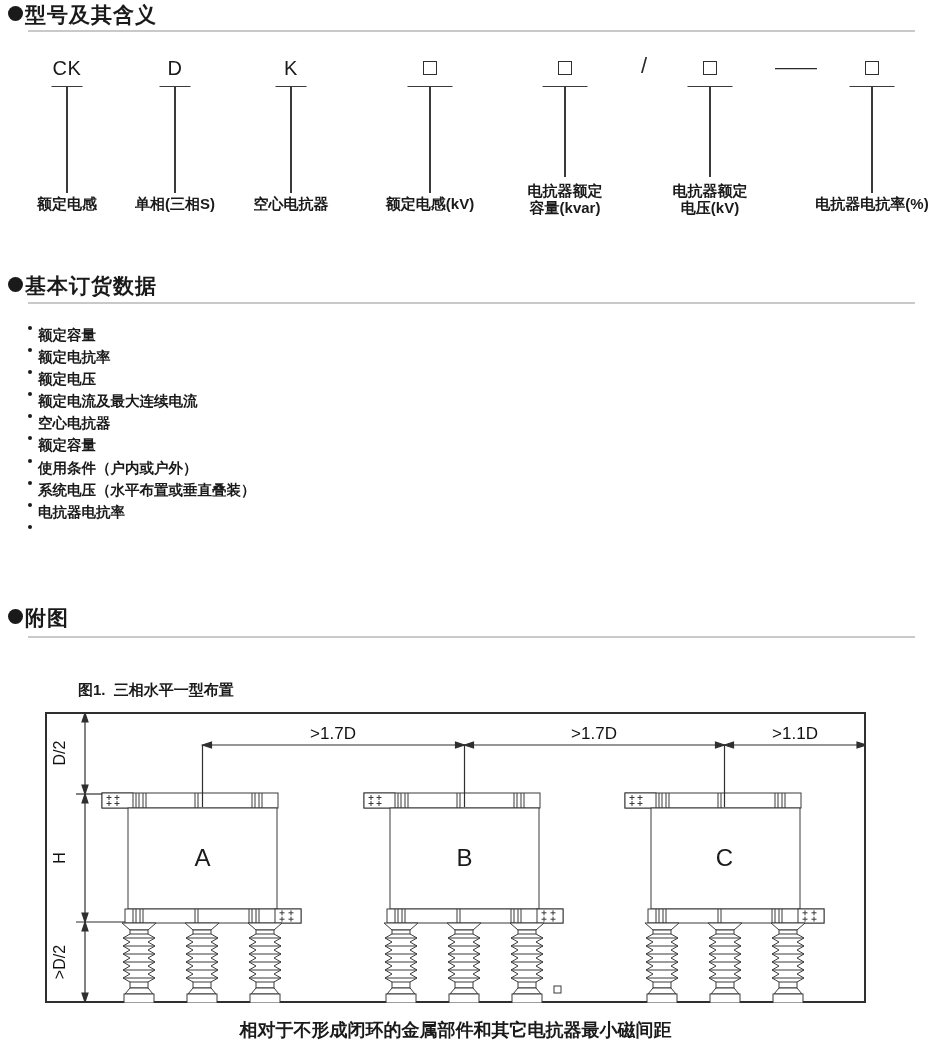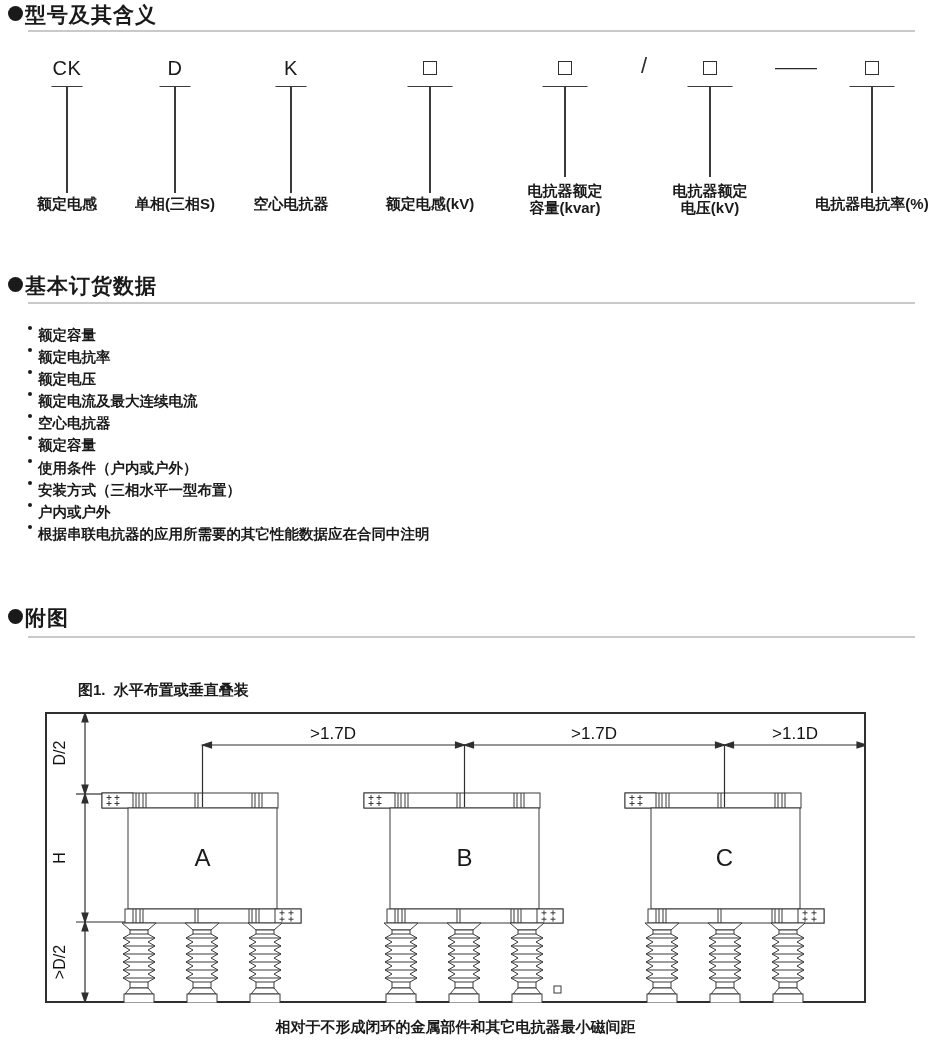--- a/index.html
+++ b/index.html
@@ -40,21 +40,21 @@
   
   .order-list{position:absolute;left:28px;top:326px;margin:0;padding:0;list-style:none;}
   .order-list li{height:22.1px;display:flex;align-items:flex-start;
                  font-size:14.5px;font-weight:600;white-space:nowrap;}
   .dot{width:4px;height:4px;border-radius:50%;background:#1a1a1a;margin-right:6px;flex:0 0 auto;}
 
   
   .fig-label{position:absolute;left:78px;top:681px;font-size:15px;font-weight:700;white-space:pre;}
   .fig-svg{position:absolute;left:45px;top:712px;}
   .fig-caption{position:absolute;left:45px;top:1018px;width:821px;text-align:center;
-               font-size:15px;font-weight:700;white-space:nowrap;}
+               font-size:18px;font-weight:700;white-space:nowrap;}
 </style>
 </head>
 <body>
 
 <div class="page">
 
   <div class="sec-bullet b1"></div>
   <div class="sec-title t1">型号及其含义</div>
   <div class="sec-rule r1"></div>
 
@@ -147,37 +147,36 @@
     <li>
         <span class="dot"></span>
         <span>额定容量</span>
       </li>
     <li>
         <span class="dot"></span>
         <span>使用条件（户内或户外）</span>
       </li>
     <li>
         <span class="dot"></span>
-        <span>安装方式（三相水平一型布置）</span>
-      </li>
-    <li>
-        <span class="dot"></span>
-        <span>户内或户外</span>
-      </li>
-    <li>
-        <span class="dot"></span>
-        <span>根据串联电抗器的应用所需要的其它性能数据应在合同中注明</span>
+        <span>系统电压（水平布置或垂直叠装）</span>
+      </li>
+    <li>
+        <span class="dot"></span>
+        <span>电抗器电抗率</span>
+      </li>
+    <li>
+        <span class="dot"></span>
       </li>
   </ul>
 
   <div class="sec-bullet b3"></div>
   <div class="sec-title t3">附图</div>
   <div class="sec-rule r3"></div>
 
-  <div class="fig-label">图1.  水平布置或垂直叠装</div>
+  <div class="fig-label">图1.  三相水平一型布置</div>
 
   <svg class="fig-svg" width="821" height="291" viewBox="0 0 821 291" font-family="&quot;Liberation Sans&quot;,&quot;DejaVu Sans&quot;,sans-serif">
     <defs>
 
       <g id="ins" stroke="#3a3a3a" stroke-width="1" fill="#ffffff">
         <polygon points="-17,0 17,0 9,7 -9,7"></polygon>
         <rect x="-9" y="7" width="18" height="4"></rect>
         <path fill="none" d="M-9,11 L-16,15 L-9,19 L-16,23 L-9,27 L-16,31 L-9,35 L-16,39 L-9,43 L-16,47 L-9,51 L-16,55 L-9,59
                              M9,11 L16,15 L9,19 L16,23 L9,27 L16,31 L9,35 L16,39 L9,43 L16,47 L9,51 L16,55 L9,59
                              M-16,15 H16 M-16,23 H16 M-16,31 H16 M-16,39 H16 M-16,47 H16 M-16,55 H16"></path>

